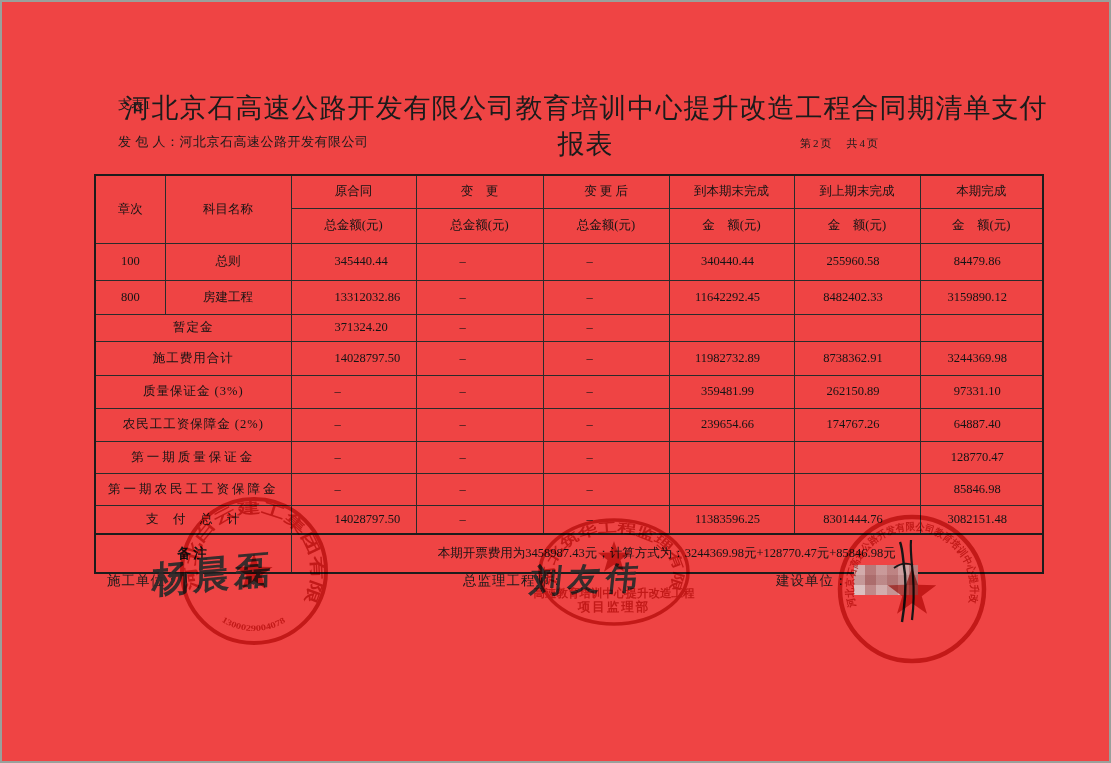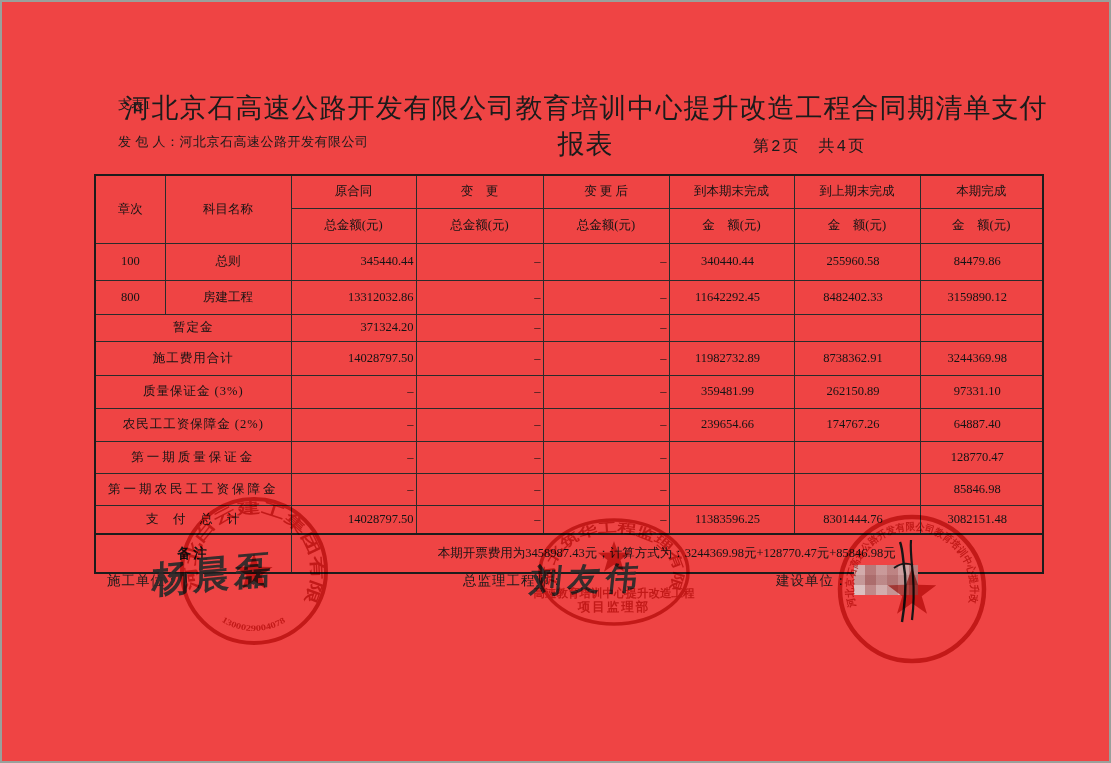--- a/index.html
+++ b/index.html
@@ -6,31 +6,31 @@
   .page{
     position:relative;width:1111px;height:763px;margin:0 auto;
     background:#ef4444;overflow:hidden;
     border:2px solid #9aa09b;box-sizing:border-box;
     font-family:"Liberation Serif","DejaVu Serif",serif;color:#1b1b1b;
   }
   .abs{position:absolute;}
   .form-no{left:116px;top:94px;font-size:13px;}
   .doc-title{left:120px;right:60px;top:88px;text-align:center;font-size:27px;font-weight:normal;letter-spacing:1px;}
   .party-line{font-size:13px;letter-spacing:0.5px;}
-  .page-info{left:751px;top:134px;font-size:16px;letter-spacing:2px;font-family:Liberation Mono, monospace;}
+  .page-info{left:798px;top:134px;font-size:11px;letter-spacing:2px;}
   
   table.pay{
     position:absolute;left:92px;top:172px;width:948px;
     border-collapse:collapse;table-layout:fixed;
     font-size:12.5px;color:#141414;
   }
   table.pay{border:2px solid #1c1c1c;}
   table.pay td{border:1px solid #2b2b2b;padding:0 2px;text-align:center;vertical-align:middle;overflow:hidden;white-space:nowrap;}
   table.pay td.num-r{text-align:center;padding-right:10px;}
-  table.pay td.num-c{text-align:right;padding-left:43px;}
+  table.pay td.num-c{text-align:left;padding-left:43px;}
   tr.remark-row td{border-top:2px solid #1c1c1c;}
   td.remark-label{font-weight:bold;font-size:14px;letter-spacing:2px;}
   td.row-label{letter-spacing:1px;}
   td.row-label.wide{letter-spacing:3px;}
   
   .foot-label{font-size:13.5px;font-weight:normal;letter-spacing:1px;}
   .signature{font-weight:bold;color:#2a2a2a;font-family:"Liberation Serif",serif;}
   .sig1{left:150px;top:548px;font-size:37px;transform:rotate(-5deg) skewX(-6deg);letter-spacing:4px;opacity:.92;}
   .sig2{left:528px;top:556px;font-size:32px;transform:rotate(-2deg) skewX(-8deg);letter-spacing:6px;opacity:.92;}
   

